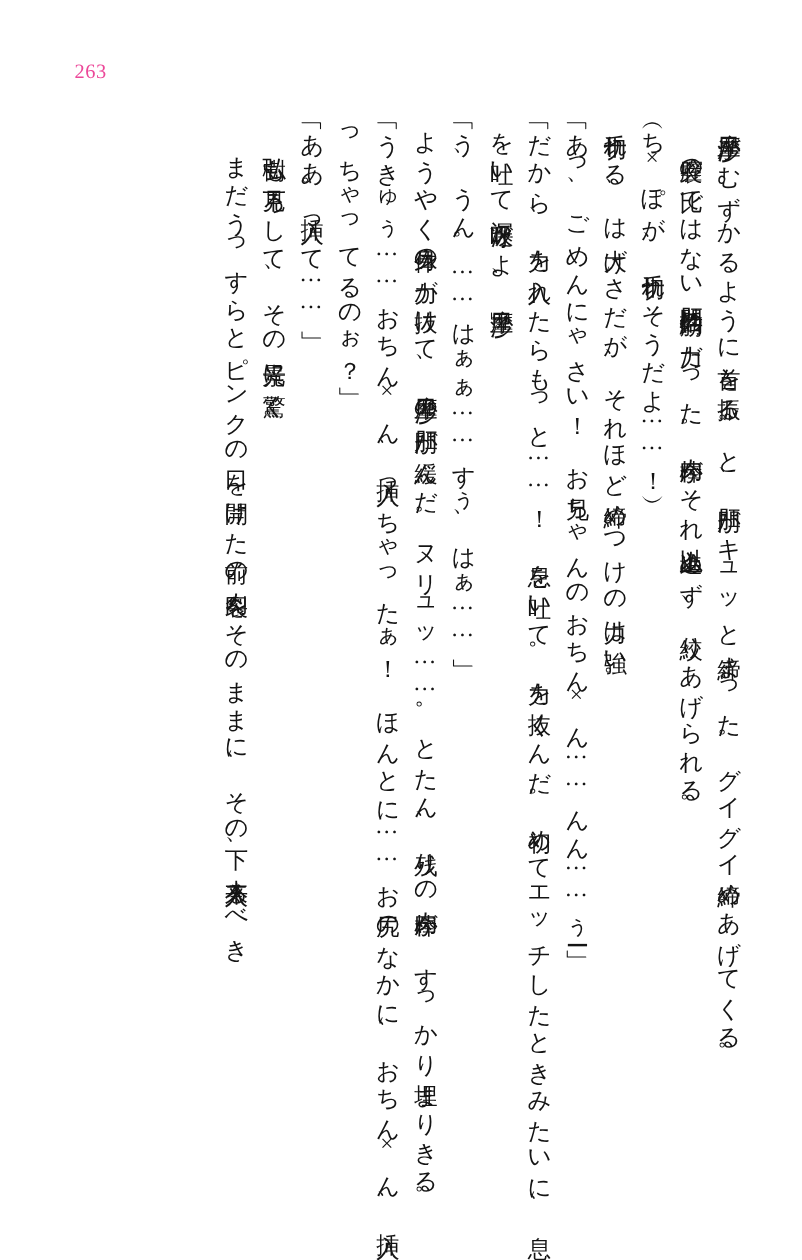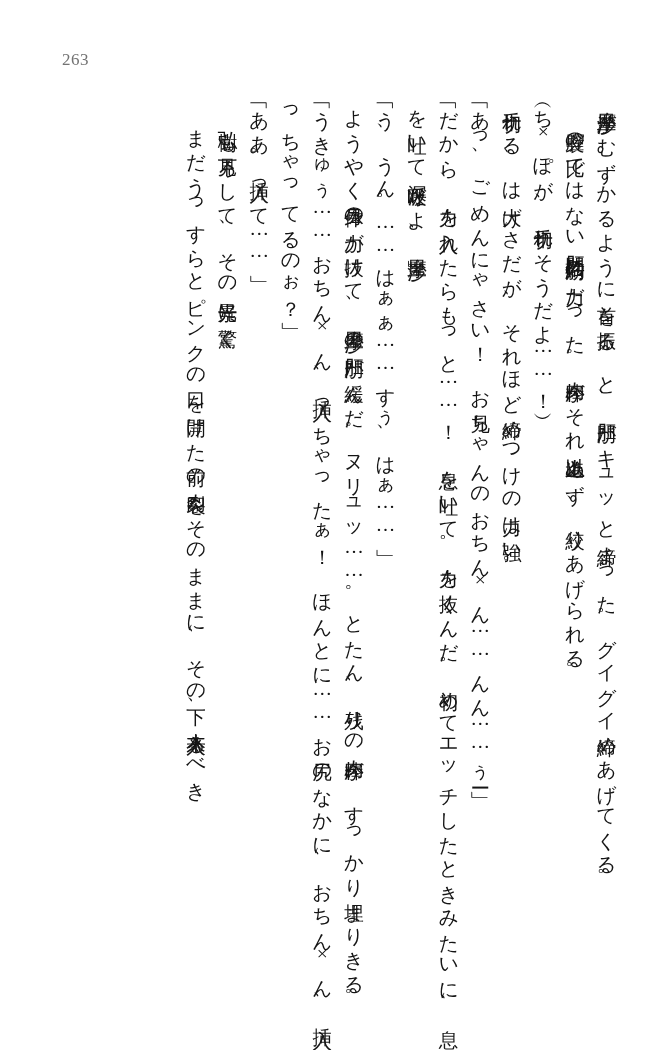--- a/index.html
+++ b/index.html
@@ -19,21 +19,21 @@
     width: 668px;
     height: 1050px;
     background: #ffffff;
   }
   .page-number {
     position: absolute;
     top: 50px;
     left: 62px;
     font-size: 17px;
     letter-spacing: 0.5px;
-    color: #737373;
+    color: #ec4899;
     font-family: "Liberation Serif", "DejaVu Serif", serif;
   }
   .text-body {
     position: absolute;
     top: 96px;
     right: 46px;
     height: 920px;
     width: 580px;
     writing-mode: vertical-rl;
     text-orientation: upright;

